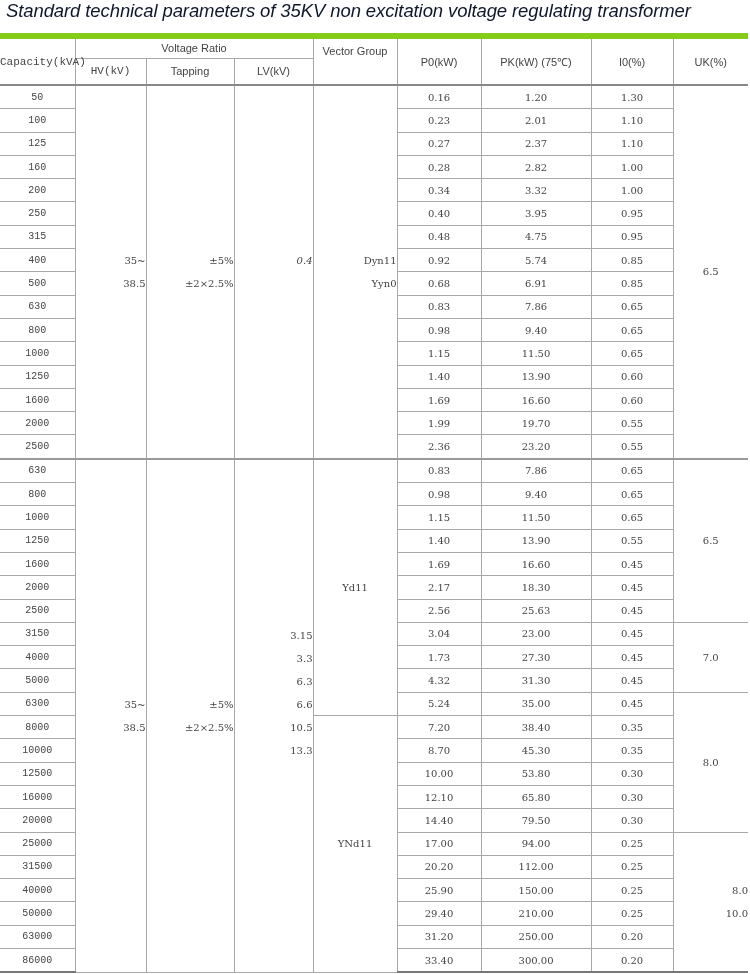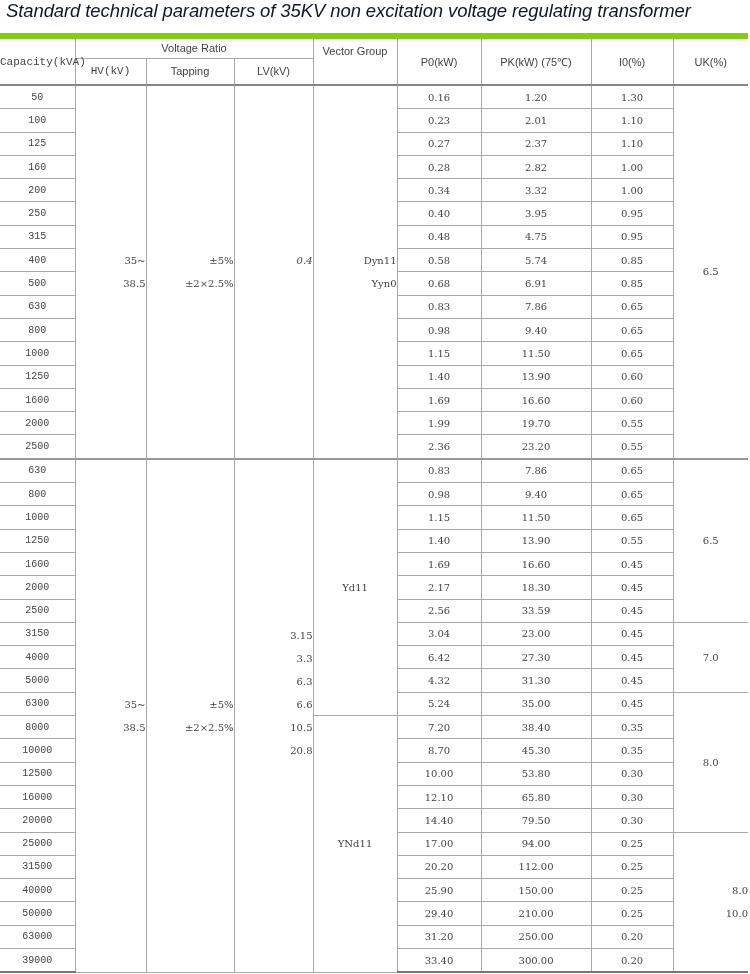--- a/index.html
+++ b/index.html
@@ -106,21 +106,21 @@
         <td>0.95</td>
       </tr>
       <tr>
         <td>315</td>
         <td>0.48</td>
         <td>4.75</td>
         <td>0.95</td>
       </tr>
       <tr>
         <td>400</td>
-        <td>0.58</td>
+        <td>0.92</td>
         <td>5.74</td>
         <td>0.85</td>
       </tr>
       <tr>
         <td>500</td>
         <td>0.68</td>
         <td>6.91</td>
         <td>0.85</td>
       </tr>
       <tr>
@@ -174,21 +174,21 @@
         <td class="sep stack" rowspan="22">
           <div>±5%</div>
           <div>±2×2.5%</div>
         </td>
         <td class="sep stack" rowspan="22" style="padding-bottom: 46px;">
           <div>3.15</div>
           <div>3.3</div>
           <div>6.3</div>
           <div>6.6</div>
           <div>10.5</div>
-          <div>20.8</div>
+          <div>13.3</div>
         </td>
         <td class="sep" rowspan="11">Yd11</td>
         <td class="sep">0.83</td>
         <td class="sep">7.86</td>
         <td class="sep">0.65</td>
         <td class="uk sep" rowspan="7">6.5</td>
       </tr>
       <tr>
         <td class="">800</td>
         <td class="">0.98</td>
@@ -215,33 +215,33 @@
       </tr>
       <tr>
         <td class="">2000</td>
         <td class="">2.17</td>
         <td class="">18.30</td>
         <td class="">0.45</td>
       </tr>
       <tr>
         <td class="">2500</td>
         <td class="">2.56</td>
-        <td class="">33.59</td>
+        <td class="">25.63</td>
         <td class="">0.45</td>
       </tr>
       <tr>
         <td class="">3150</td>
         <td class="">3.04</td>
         <td class="">23.00</td>
         <td class="">0.45</td>
         <td class="uk" rowspan="3">7.0</td>
       </tr>
       <tr>
         <td class="">4000</td>
-        <td class="">6.42</td>
+        <td class="">1.73</td>
         <td class="">27.30</td>
         <td class="">0.45</td>
       </tr>
       <tr>
         <td class="">5000</td>
         <td class="">4.32</td>
         <td class="">31.30</td>
         <td class="">0.45</td>
       </tr>
       <tr>
@@ -310,19 +310,19 @@
         <td class="">210.00</td>
         <td class="">0.25</td>
       </tr>
       <tr>
         <td class="">63000</td>
         <td class="">31.20</td>
         <td class="">250.00</td>
         <td class="">0.20</td>
       </tr>
       <tr>
-        <td class="">39000</td>
+        <td class="">86000</td>
         <td class="">33.40</td>
         <td class="">300.00</td>
         <td class="">0.20</td>
       </tr>
     </tbody>
 </table>
 
 </body></html>

